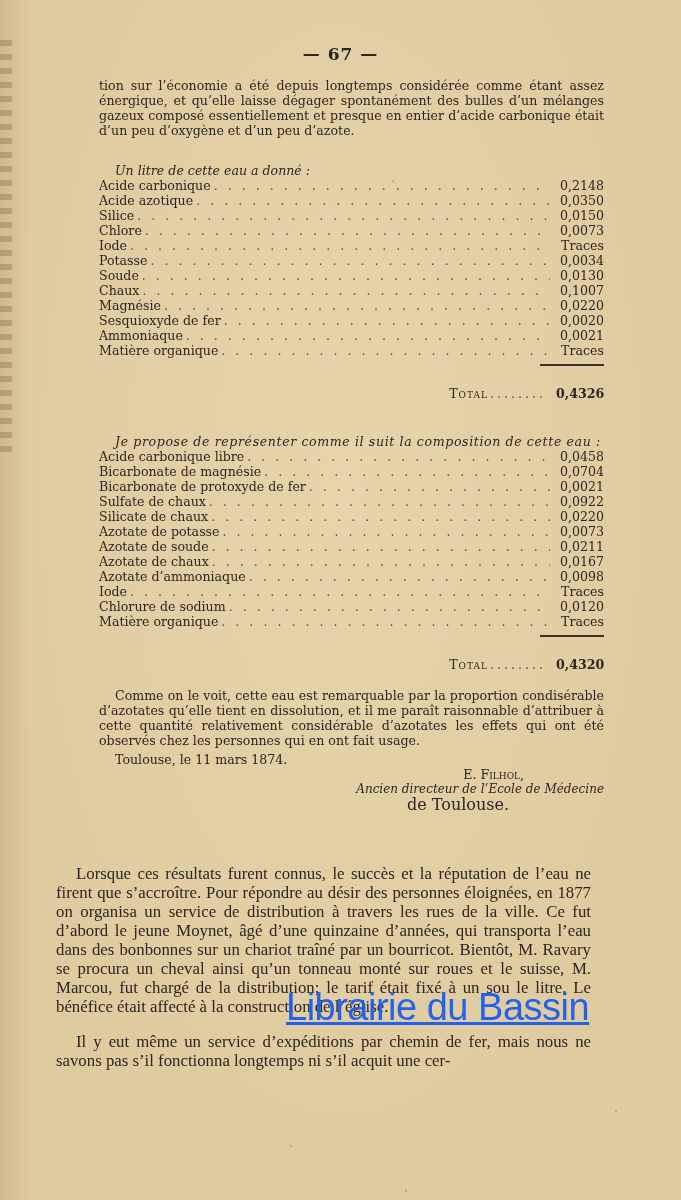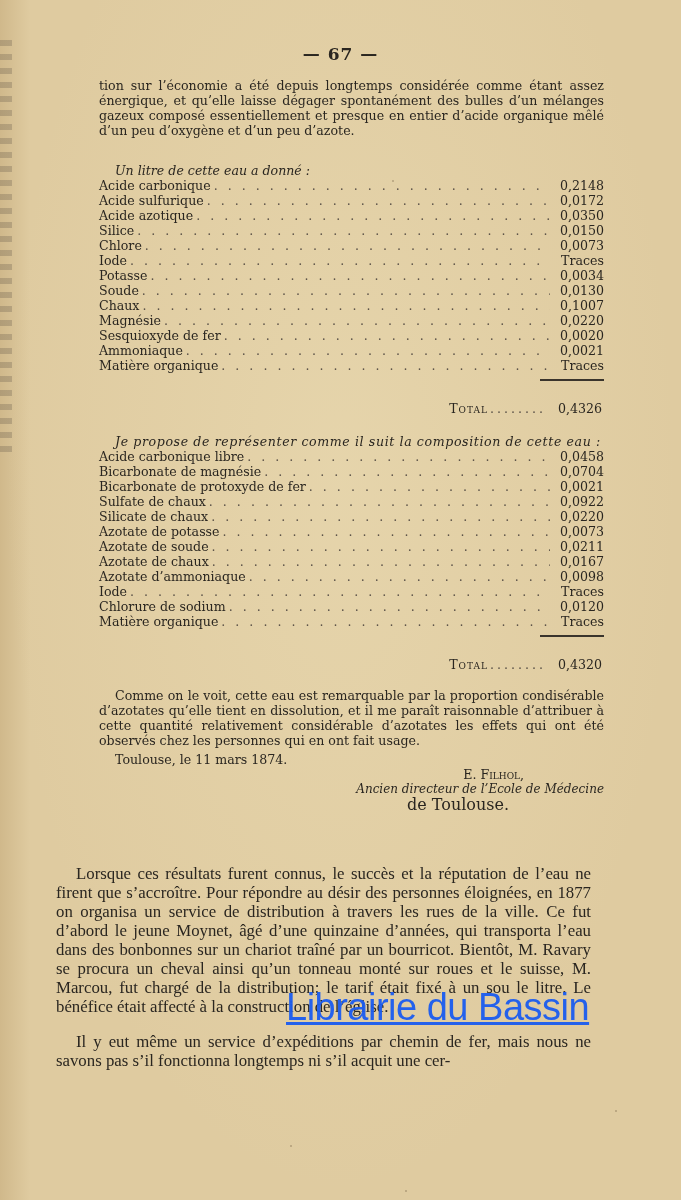--- a/index.html
+++ b/index.html
@@ -39,21 +39,21 @@
       letter-spacing: 3px; color: #5b5248;
     }
     .row .dots::before {
       content: ". . . . . . . . . . . . . . . . . . . . . . . . . . . . . . . . . . . . . . . . . . . . . . . . . . . . . . . . . . . . . . . . . . . .";
     }
     .row .val { width: 48px; text-align: right; white-space: nowrap; }
     .total-rule { margin-left: auto; width: 64px; border-top: 2px solid #3a342c; margin-top: 6px; }
     .total-row { display: flex; justify-content: flex-end; align-items: baseline; margin-top: 20px; }
     .total-lbl { font-variant: small-caps; letter-spacing: 1px; }
     .total-dots { letter-spacing: 3px; margin: 0 10px 0 2px; color: #5b5248; }
-    .total-val { width: 48px; text-align: center; }
+    .total-val { width: 48px; text-align: right; font-weight: bold; }
     .t1 { top: 163px; }
     .t2 { top: 434px; }
     .t2 .caption { text-align: justify; letter-spacing: 0.6px; }
     .conclusion { top: 688px; text-align: justify; }
     .conclusion p { margin: 0; }
     .place-date { margin-top: 4px !important; }
     .sig { text-align: right; margin-top: 0 !important; }
     .sig-name { padding-right: 80px; font-variant: small-caps; }
     .sig-title { font-style: italic; font-size: 12px; }
     .sig-title2 { padding-right: 95px; font-size: 16px; }
@@ -73,35 +73,30 @@
     .blemish { position: absolute; width: 2px; height: 2px; background: rgba(90,70,50,0.35); border-radius: 1px; }
   </style>
 </head>
 <body>
 
 <div class="margin-strip"></div>
 
 <div class="page-number">— 67 —</div>
 
 <div class="sec intro">
-  <p>tion sur l’économie a été depuis longtemps considérée comme étant assez énergique, et qu’elle laisse dégager spontanément des bulles d’un mélanges gazeux composé essentiellement et presque en entier d’acide organique mêlé d’un peu d’oxygène et d’un peu d’azote.</p>
+  <p>tion sur l’économie a été depuis longtemps considérée comme étant assez énergique, et qu’elle laisse dégager spontanément des bulles d’un mélanges gazeux composé essentiellement et presque en entier d’acide carbonique était d’un peu d’oxygène et d’un peu d’azote.</p>
 </div>
 
 <div class="sec t1">
   <p class="caption indent">Un litre de cette eau a donné :</p>
   <div class="table" id="table1">
       <div class="row">
         <span class="lbl">Acide carbonique</span>
         <span class="dots"></span>
         <span class="val">0,2148</span>
-      </div>
-      <div class="row">
-        <span class="lbl">Acide sulfurique</span>
-        <span class="dots"></span>
-        <span class="val">0,0172</span>
       </div>
       <div class="row">
         <span class="lbl">Acide azotique</span>
         <span class="dots"></span>
         <span class="val">0,0350</span>
       </div>
       <div class="row">
         <span class="lbl">Silice</span>
         <span class="dots"></span>
         <span class="val">0,0150</span>

